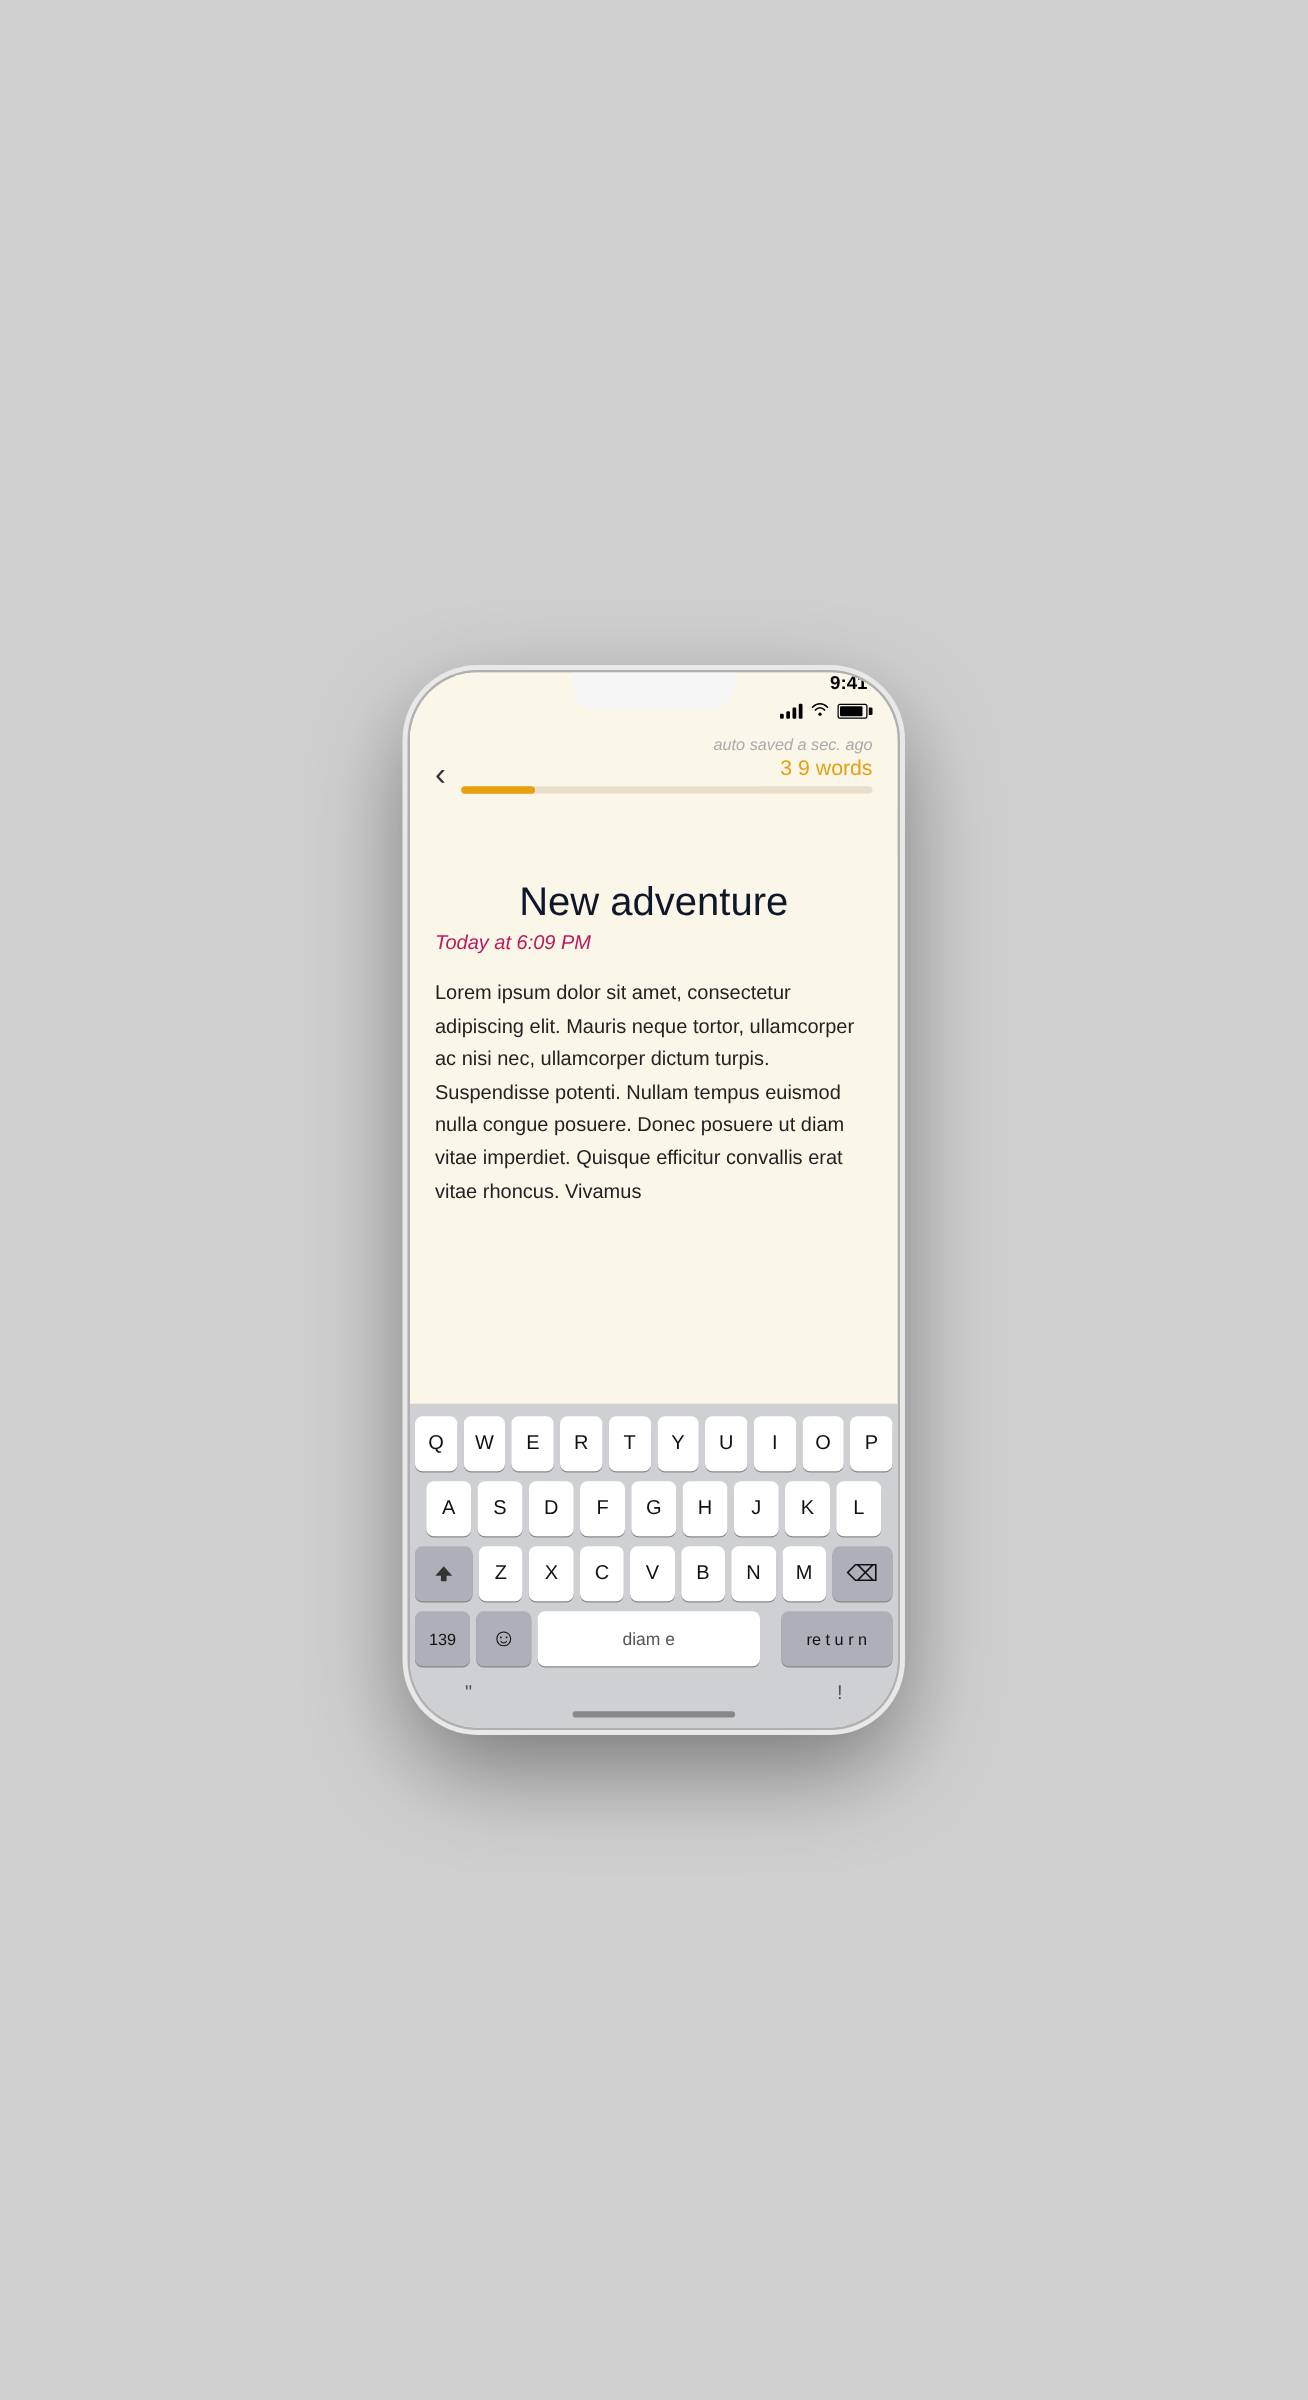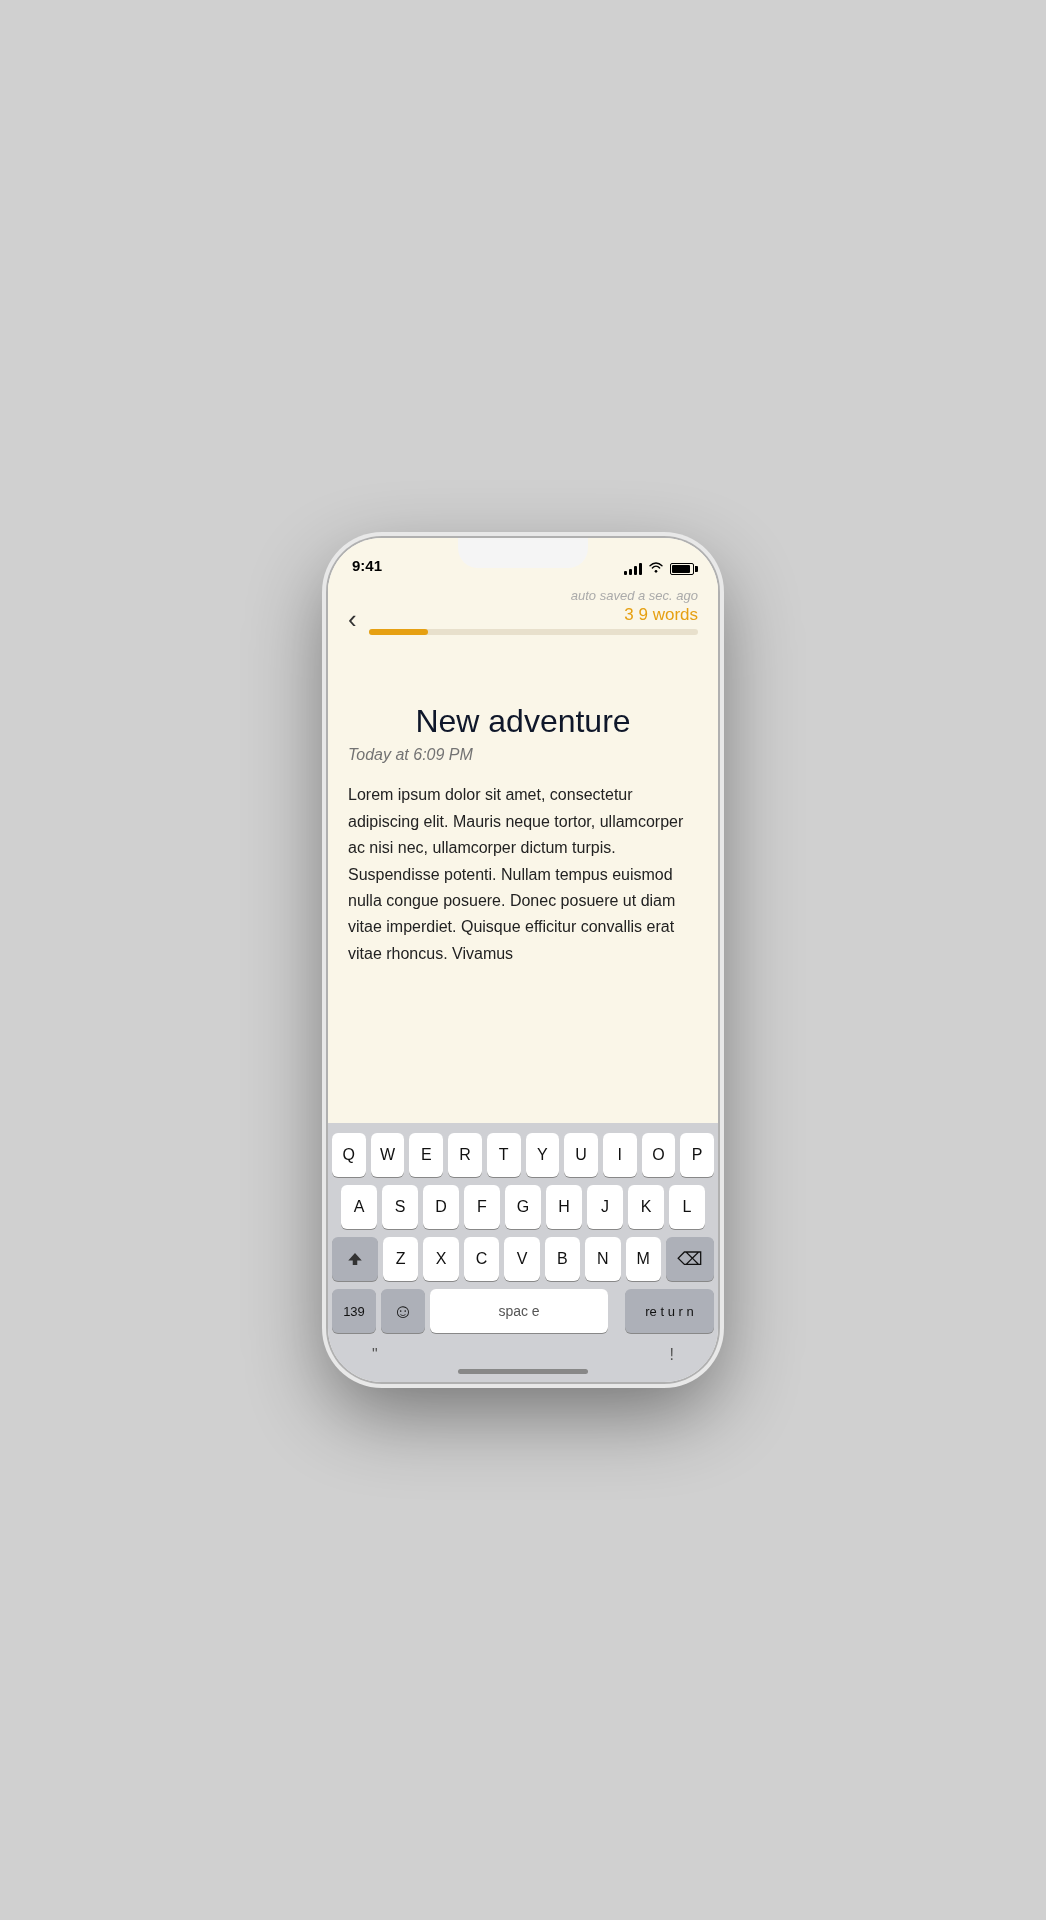--- a/index.html
+++ b/index.html
@@ -42,20 +42,21 @@
 
     
     .status-bar {
       height: 44px;
       display: flex;
       align-items: flex-end;
       justify-content: space-between;
       padding: 0 24px 6px;
       background: #faf6e8;
       flex-shrink: 0;
+      flex-direction: column;
     }
 
     .status-time {
       font-size: 15px;
       font-weight: 600;
       color: #000;
       padding-bottom: 2px;
     }
 
     .status-icons {
@@ -196,21 +197,21 @@
       font-size: 32px;
       font-weight: 400;
       color: #0f172a;
       margin-bottom: 6px;
       line-height: 1.2;
       text-align: center;
     }
 
     .journal-date {
       font-size: 16px;
-      color: #737373;
+      color: #be185d;
       font-style: italic;
       margin-bottom: 18px;
     }
 
     .journal-body {
       font-size: 16px;
       color: #222;
       line-height: 1.65;
     }
 
@@ -404,21 +405,21 @@
       <div class="key">V</div>
       <div class="key">B</div>
       <div class="key">N</div>
       <div class="key">M</div>
       <div class="key delete-key dark" style="font-size:18px;">⌫</div>
     </div>
 
     <div class="keyboard-row">
       <div class="key num-key dark" style="font-size:13px;">139</div>
       <div class="key emoji-key dark" style="font-size:20px;">☺</div>
-      <div class="key space-key">spac e</div>
+      <div class="key space-key">diam e</div>
       <div class="key return-key dark" style="font-size:13px;margin-left:12px;">re t u r n</div>
     </div>
 
     <div class="bottom-bar">
       <span class="bottom-char">"</span>
       <span class="bottom-char">!</span>
     </div>
     <div class="home-indicator"></div>
   </div>
 </div>

